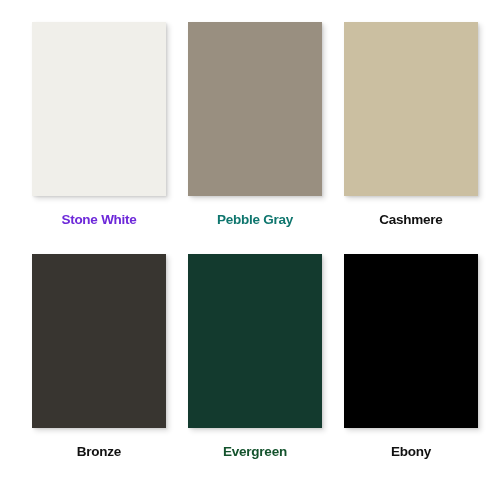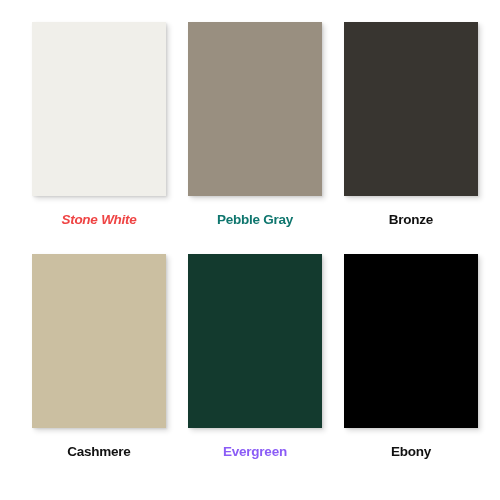--- a/index.html
+++ b/index.html
@@ -64,41 +64,41 @@
 </style>
 </head>
 <body style="background-color: rgb(255, 255, 255);">
 
 <div id="palette-board">
 
   <div class="swatch-grid">
 
     <div class="swatch-cell">
       <div class="swatch-chip" style="background-color: rgb(240, 239, 234);"></div>
-      <div class="swatch-label" style="color: #ef4444; font-style: italic;">Stone White</div>
+      <div class="swatch-label" style="color: #6d28d9;">Stone White</div>
     </div>
 
     <div class="swatch-cell">
       <div class="swatch-chip" style="background-color: rgb(153, 143, 128);"></div>
       <div class="swatch-label" style="color: #0f766e;">Pebble Gray</div>
     </div>
 
     <div class="swatch-cell">
+      <div class="swatch-chip" style="background-color: rgb(203, 191, 161);"></div>
+      <div class="swatch-label" style="color: rgb(17, 17, 17);">Cashmere</div>
+    </div>
+
+    <div class="swatch-cell">
       <div class="swatch-chip" style="background-color: rgb(56, 53, 48);"></div>
       <div class="swatch-label" style="color: rgb(17, 17, 17);">Bronze</div>
     </div>
 
     <div class="swatch-cell">
-      <div class="swatch-chip" style="background-color: rgb(203, 191, 161);"></div>
-      <div class="swatch-label" style="color: rgb(17, 17, 17);">Cashmere</div>
-    </div>
-
-    <div class="swatch-cell">
       <div class="swatch-chip" style="background-color: rgb(19, 58, 46);"></div>
-      <div class="swatch-label" style="color: #8b5cf6;">Evergreen</div>
+      <div class="swatch-label" style="color: #14532d;">Evergreen</div>
     </div>
 
     <div class="swatch-cell">
       <div class="swatch-chip" style="background-color: rgb(0, 0, 0);"></div>
       <div class="swatch-label" style="color: rgb(17, 17, 17);">Ebony</div>
     </div>
 
   </div>
 </div>
 

